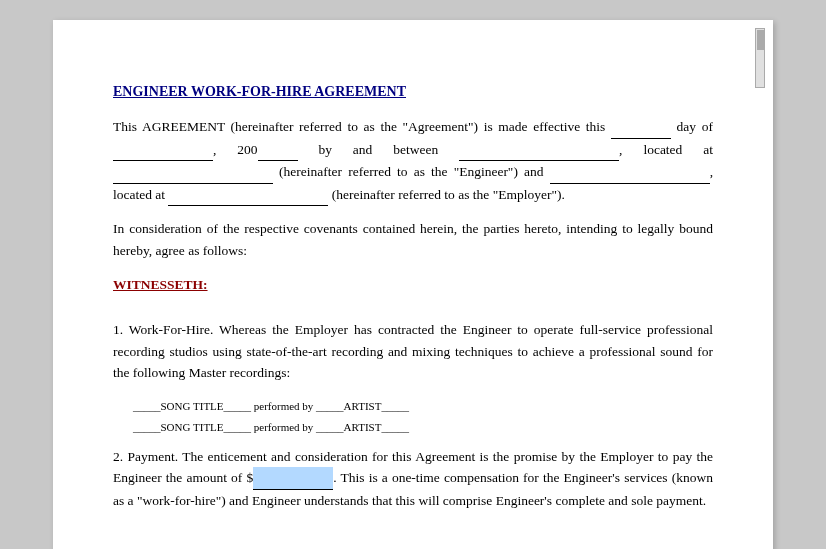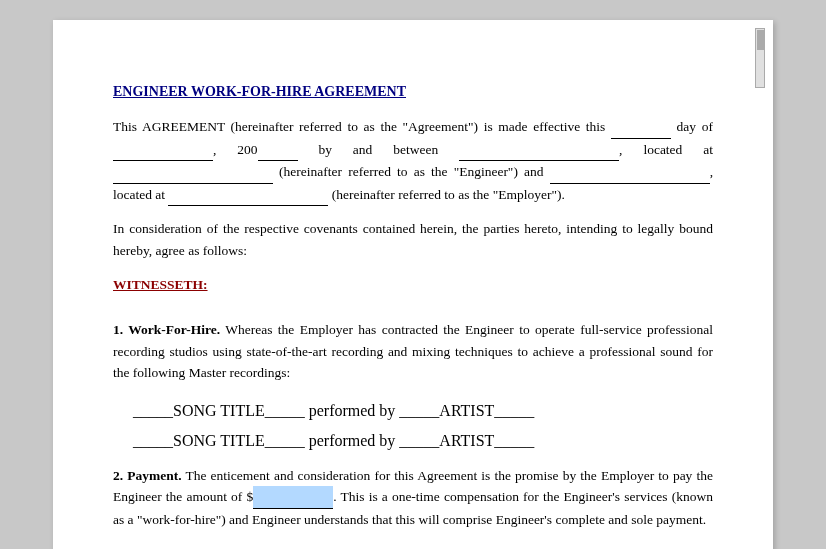--- a/index.html
+++ b/index.html
@@ -96,26 +96,26 @@
     .witnesseth {
       font-size: 13.5px;
       font-weight: bold;
       color: #8b0000;
       text-decoration: underline;
       margin-bottom: 12px;
       display: inline-block;
     }
 
     .section-bold {
-      font-weight: bold;
+      font-weight: normal;
     }
 
     .song-lines {
       margin: 8px 0 8px 20px;
-      font-size: 16px;
+      font-size: 11px;
       color: #000;
       line-height: 1.9;
     }
 
     .song-line {
       display: block;
     }
 
     .highlight-blue {
       background-color: #b3d9ff;

